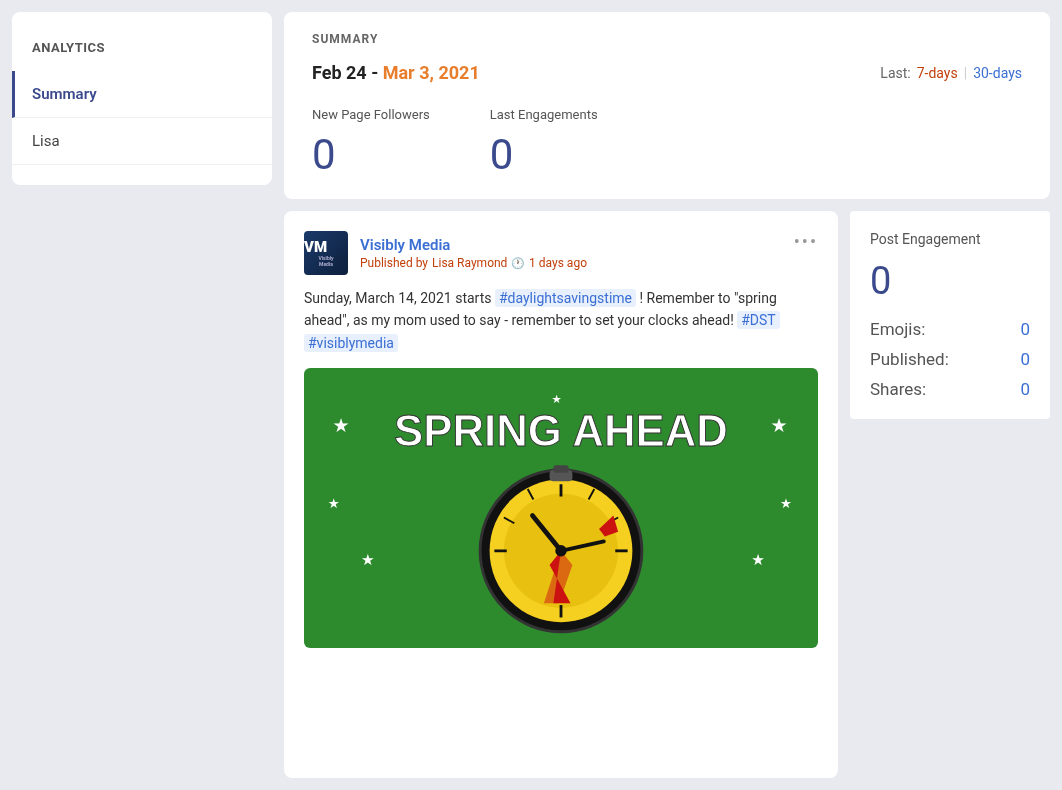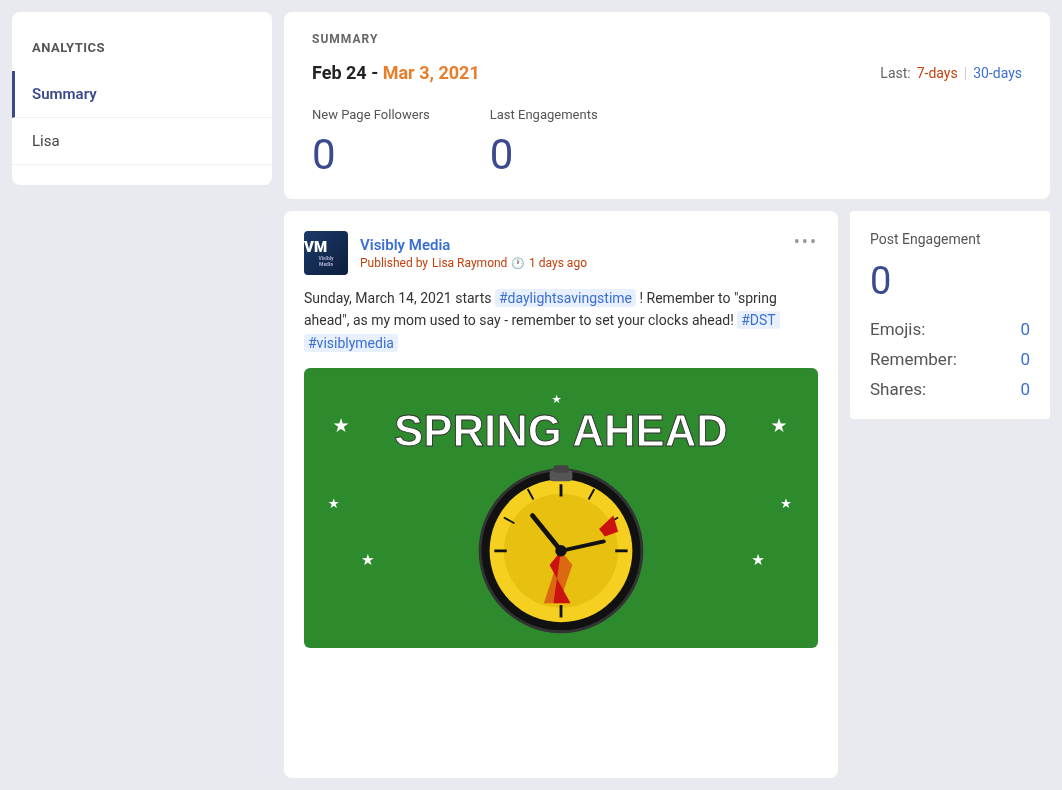--- a/index.html
+++ b/index.html
@@ -387,21 +387,21 @@
 
     <div class="engagement-card">
       <div class="engagement-title">Post Engagement</div>
       <div class="engagement-value">0</div>
       <div class="engagement-stats">
         <div class="engagement-stat-row">
           <span class="stat-label">Emojis:</span>
           <span class="stat-value">0</span>
         </div>
         <div class="engagement-stat-row">
-          <span class="stat-label">Remember:</span>
+          <span class="stat-label">Published:</span>
           <span class="stat-value">0</span>
         </div>
         <div class="engagement-stat-row">
           <span class="stat-label">Shares:</span>
           <span class="stat-value">0</span>
         </div>
       </div>
     </div>
 
   </div>

